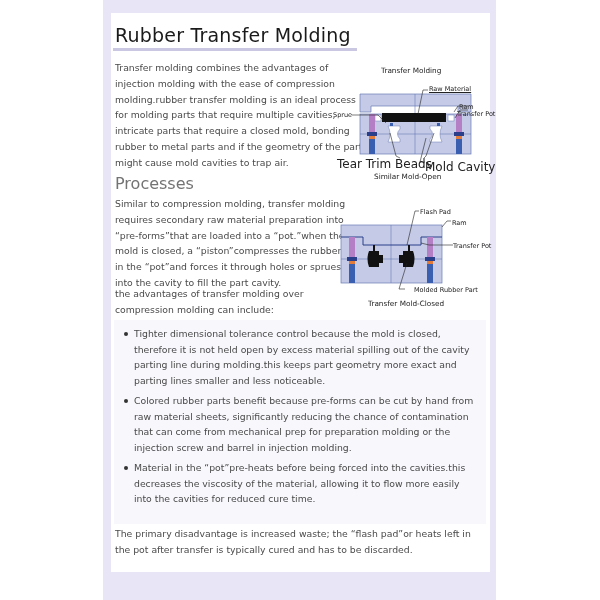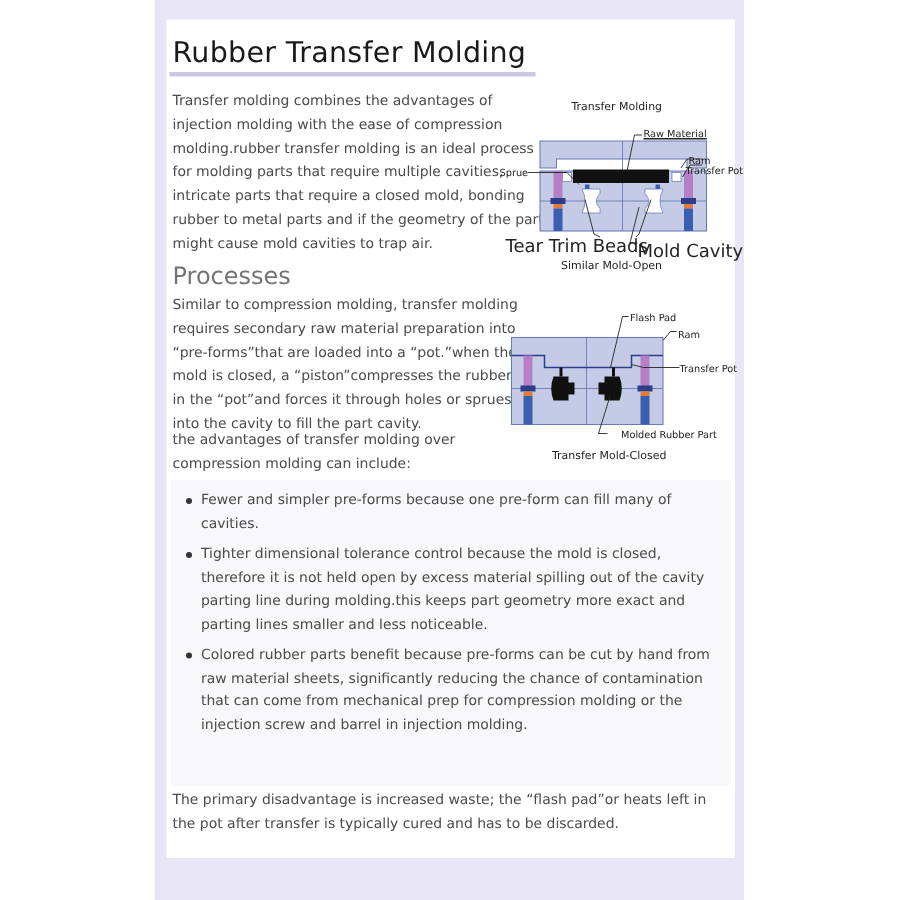--- a/index.html
+++ b/index.html
@@ -112,19 +112,19 @@
 <div class="cap" style="left:420px;top:208px;font-size:6.5px;">Flash Pad</div>
 <div class="cap" style="left:452px;top:219px;font-size:6.5px;">Ram</div>
 <div class="cap" style="left:453px;top:242px;font-size:6.5px;">Transfer Pot</div>
 <div class="cap" style="left:414px;top:286px;font-size:6.5px;">Molded Rubber Part</div>
 <div class="cap" style="left:368px;top:299px;">Transfer Mold-Closed</div>
 
 <div class="p p3">the advantages of transfer molding over compression molding can include:</div>
 
 <div class="bullets">
   <ul>
-    <li><span class="dot"></span><span>Fewer and simpler pre-forms because one pre-form can fill many of cavities.</span></li>
     <li><span class="dot"></span><span>Tighter dimensional tolerance control because the mold is closed,  therefore it is not held open by excess material spilling out of the cavity parting line during molding.this keeps part geometry more exact and parting lines smaller and less noticeable.</span></li>
-    <li><span class="dot"></span><span>Colored rubber parts benefit because pre-forms can be cut by hand from raw material sheets,  significantly reducing the chance of contamination that can come from mechanical prep for compression molding or the injection screw and barrel in injection molding.</span></li>
+    <li><span class="dot"></span><span>Colored rubber parts benefit because pre-forms can be cut by hand from raw material sheets,  significantly reducing the chance of contamination that can come from mechanical prep for preparation molding or the injection screw and barrel in injection molding.</span></li>
+    <li><span class="dot"></span><span>Material in the “pot”pre-heats before being forced into the cavities.this decreases the viscosity of the material,  allowing it to flow more easily into the cavities for reduced cure time.</span></li>
   </ul>
 </div>
 
 <div class="p p4">The primary disadvantage is increased waste;  the “flash pad”or heats left in the pot after transfer is typically cured and has to be discarded.</div>
 
 </body></html>

